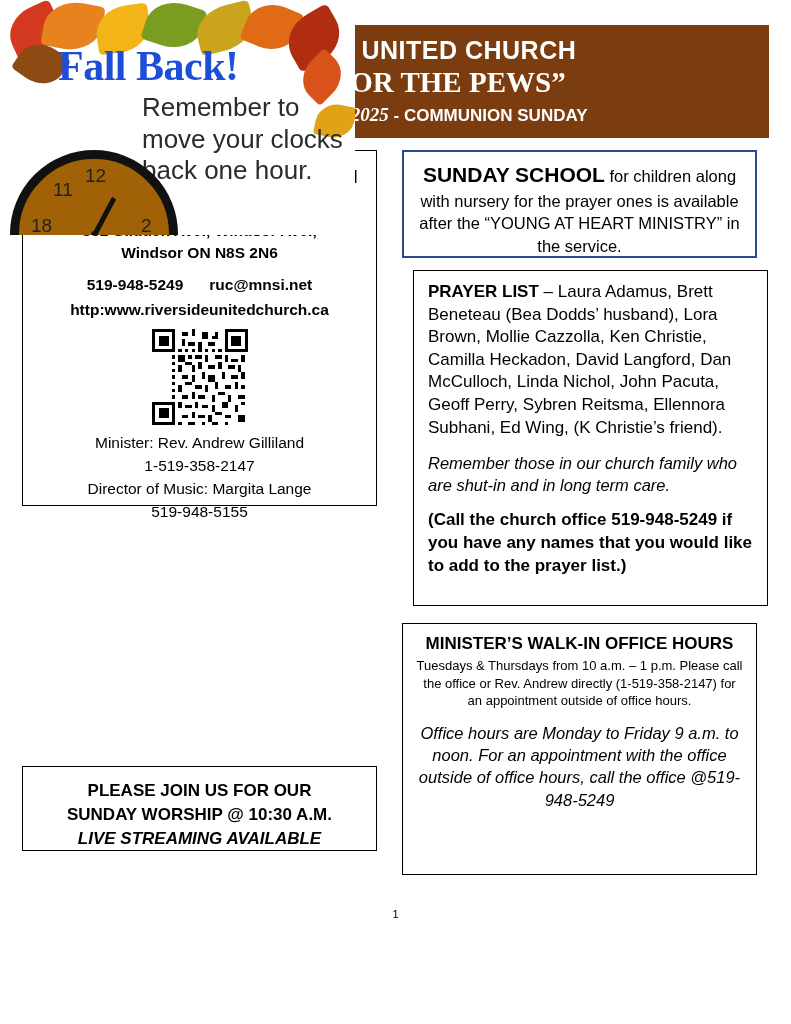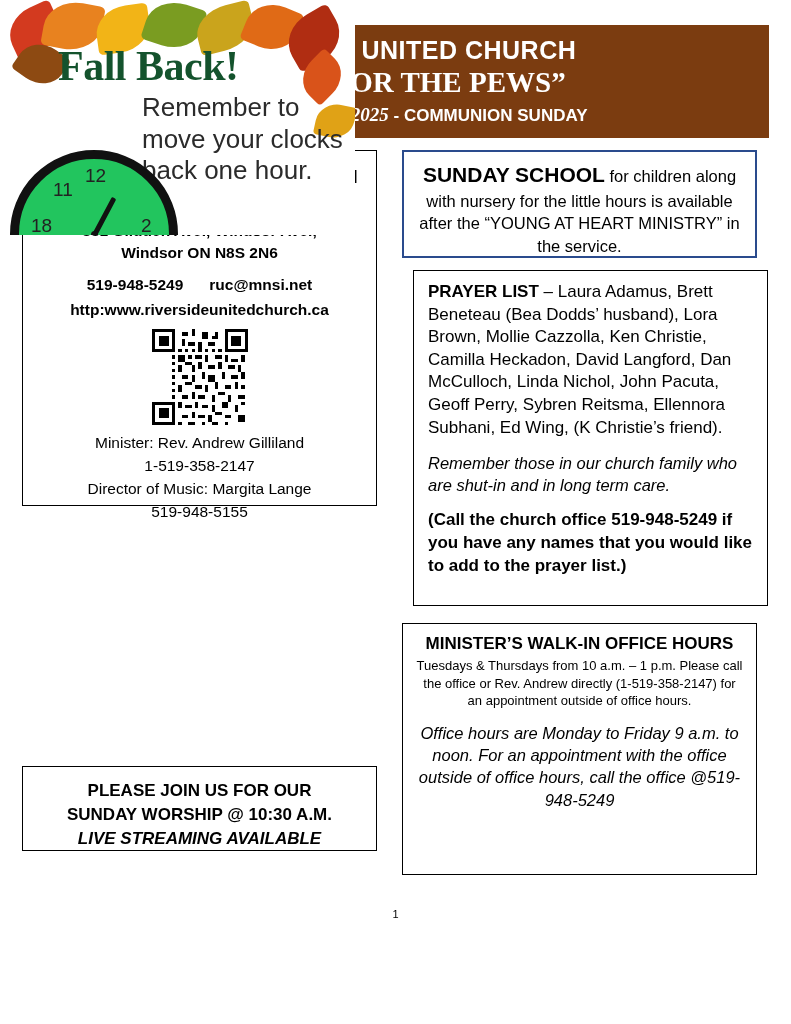--- a/index.html
+++ b/index.html
@@ -152,39 +152,39 @@
     line-height: 1.22;
     color: #2b2b2b;
     font-family: "Liberation Sans", sans-serif;
   }
   .fb-title {
     position: absolute;
     left: 58px;
     top: 42px;
     font-size: 42px;
     font-weight: bold;
-    color: #14532d;
+    color: #1d4ed8;
     font-family: "Liberation Serif", serif;
     letter-spacing: -0.5px;
   }
   
   .leaf {
     position: absolute;
     border-radius: 60% 10% 60% 10%;
     transform-origin: center;
   }
   
   .clock {
     position: absolute;
     left: 10px;
     top: 150px;
     width: 168px;
     height: 168px;
     border-radius: 50%;
-    background: #22c55e;
+    background: #a16207;
     border: 9px solid #111111;
     box-sizing: border-box;
   }
   .clock .num {
     position: absolute;
     font-size: 19px;
     color: #222;
     font-family: "Liberation Sans", sans-serif;
   }
   .hand {
@@ -477,21 +477,21 @@
   </div>
 
   <div class="box" id="worship-box">
     <div class="worship-l1">PLEASE JOIN US FOR OUR</div>
     <div class="worship-l2">SUNDAY WORSHIP @ 10:30 A.M.</div>
     <div class="worship-l3">LIVE STREAMING AVAILABLE</div>
   </div>
 
   <div class="box blue" id="sundayschool-box">
     <div class="ss-text">
-      <span class="lead">SUNDAY SCHOOL</span><span> for children along with nursery for the little hours is available after the “YOUNG AT HEART MINISTRY” in the service.</span>
+      <span class="lead">SUNDAY SCHOOL</span><span> for children along with nursery for the prayer ones is available after the “YOUNG AT HEART MINISTRY” in the service.</span>
     </div>
   </div>
 
   <div class="box" id="prayer-box">
     <div class="prayer-body">
       <span class="head">PRAYER LIST</span><span> – Laura Adamus, Brett Beneteau (Bea Dodds’ husband), Lora Brown, Mollie Cazzolla, Ken Christie, Camilla Heckadon, David Langford, Dan McCulloch, Linda Nichol, John Pacuta, Geoff Perry, Sybren Reitsma, Ellennora Subhani, Ed Wing, (K Christie’s friend).</span>
     </div>
     <div class="prayer-note">Remember those in our church family who are shut-in and in long term care.</div>
     <div class="prayer-call">(Call the church office 519-948-5249 if you have any names that you would like to add to the prayer list.)</div>
   </div>

